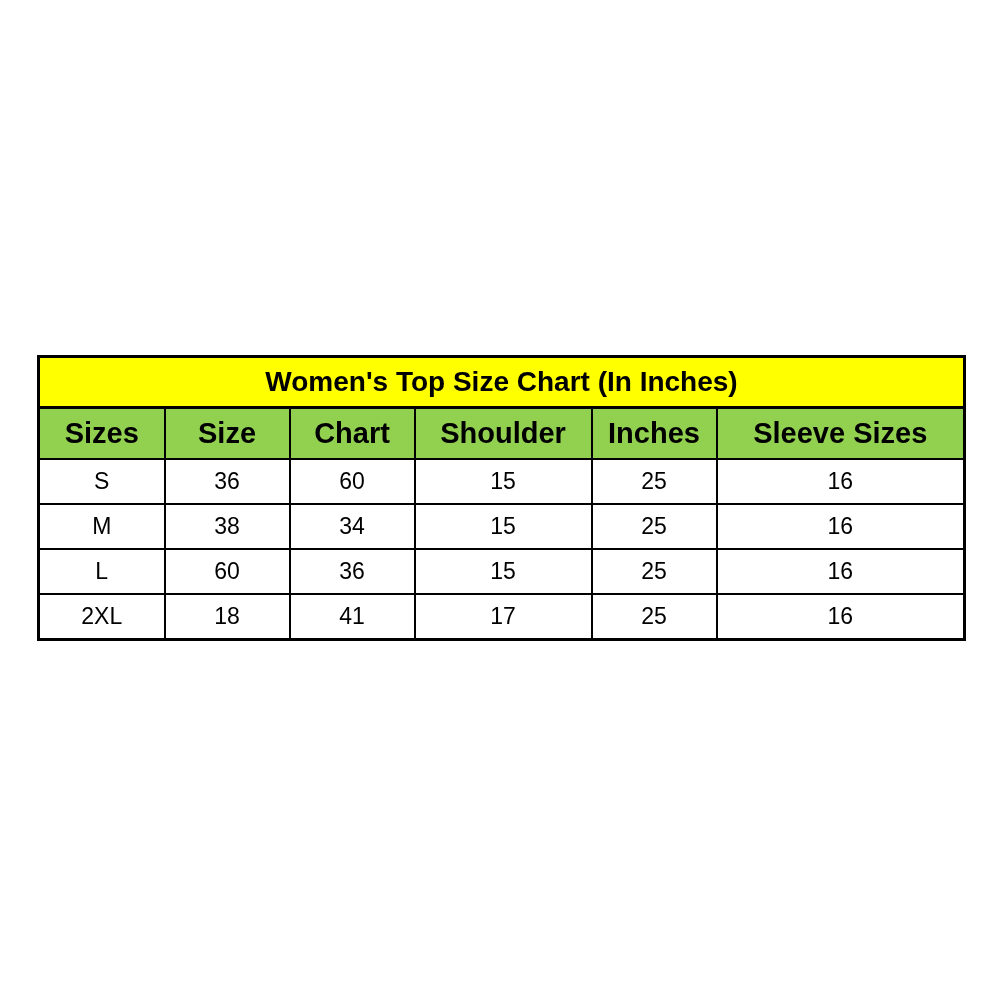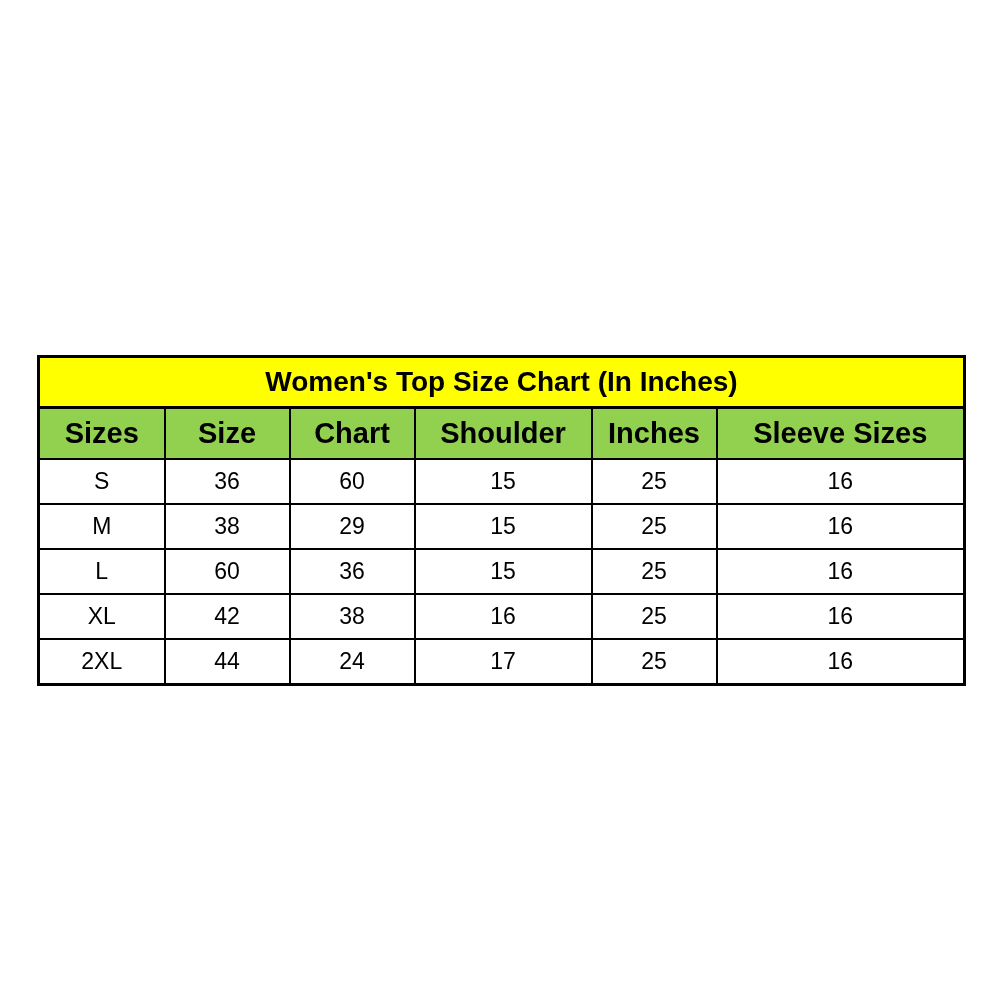--- a/index.html
+++ b/index.html
@@ -96,44 +96,36 @@
         <td>S</td>
         <td>36</td>
         <td>60</td>
         <td>15</td>
         <td>25</td>
         <td>16</td>
       </tr>
       <tr>
         <td>M</td>
         <td>38</td>
-        <td>29</td>
+        <td>34</td>
         <td>15</td>
         <td>25</td>
         <td>16</td>
       </tr>
       <tr>
         <td>L</td>
         <td>60</td>
         <td>36</td>
         <td>15</td>
         <td>25</td>
         <td>16</td>
       </tr>
       <tr>
-        <td>XL</td>
-        <td>42</td>
-        <td>38</td>
-        <td>16</td>
-        <td>25</td>
-        <td>16</td>
-      </tr>
-      <tr>
         <td>2XL</td>
-        <td>44</td>
-        <td>24</td>
+        <td>18</td>
+        <td>41</td>
         <td>17</td>
         <td>25</td>
         <td>16</td>
       </tr>
     </tbody>
   </table>
 </div>
 
 </body></html>

